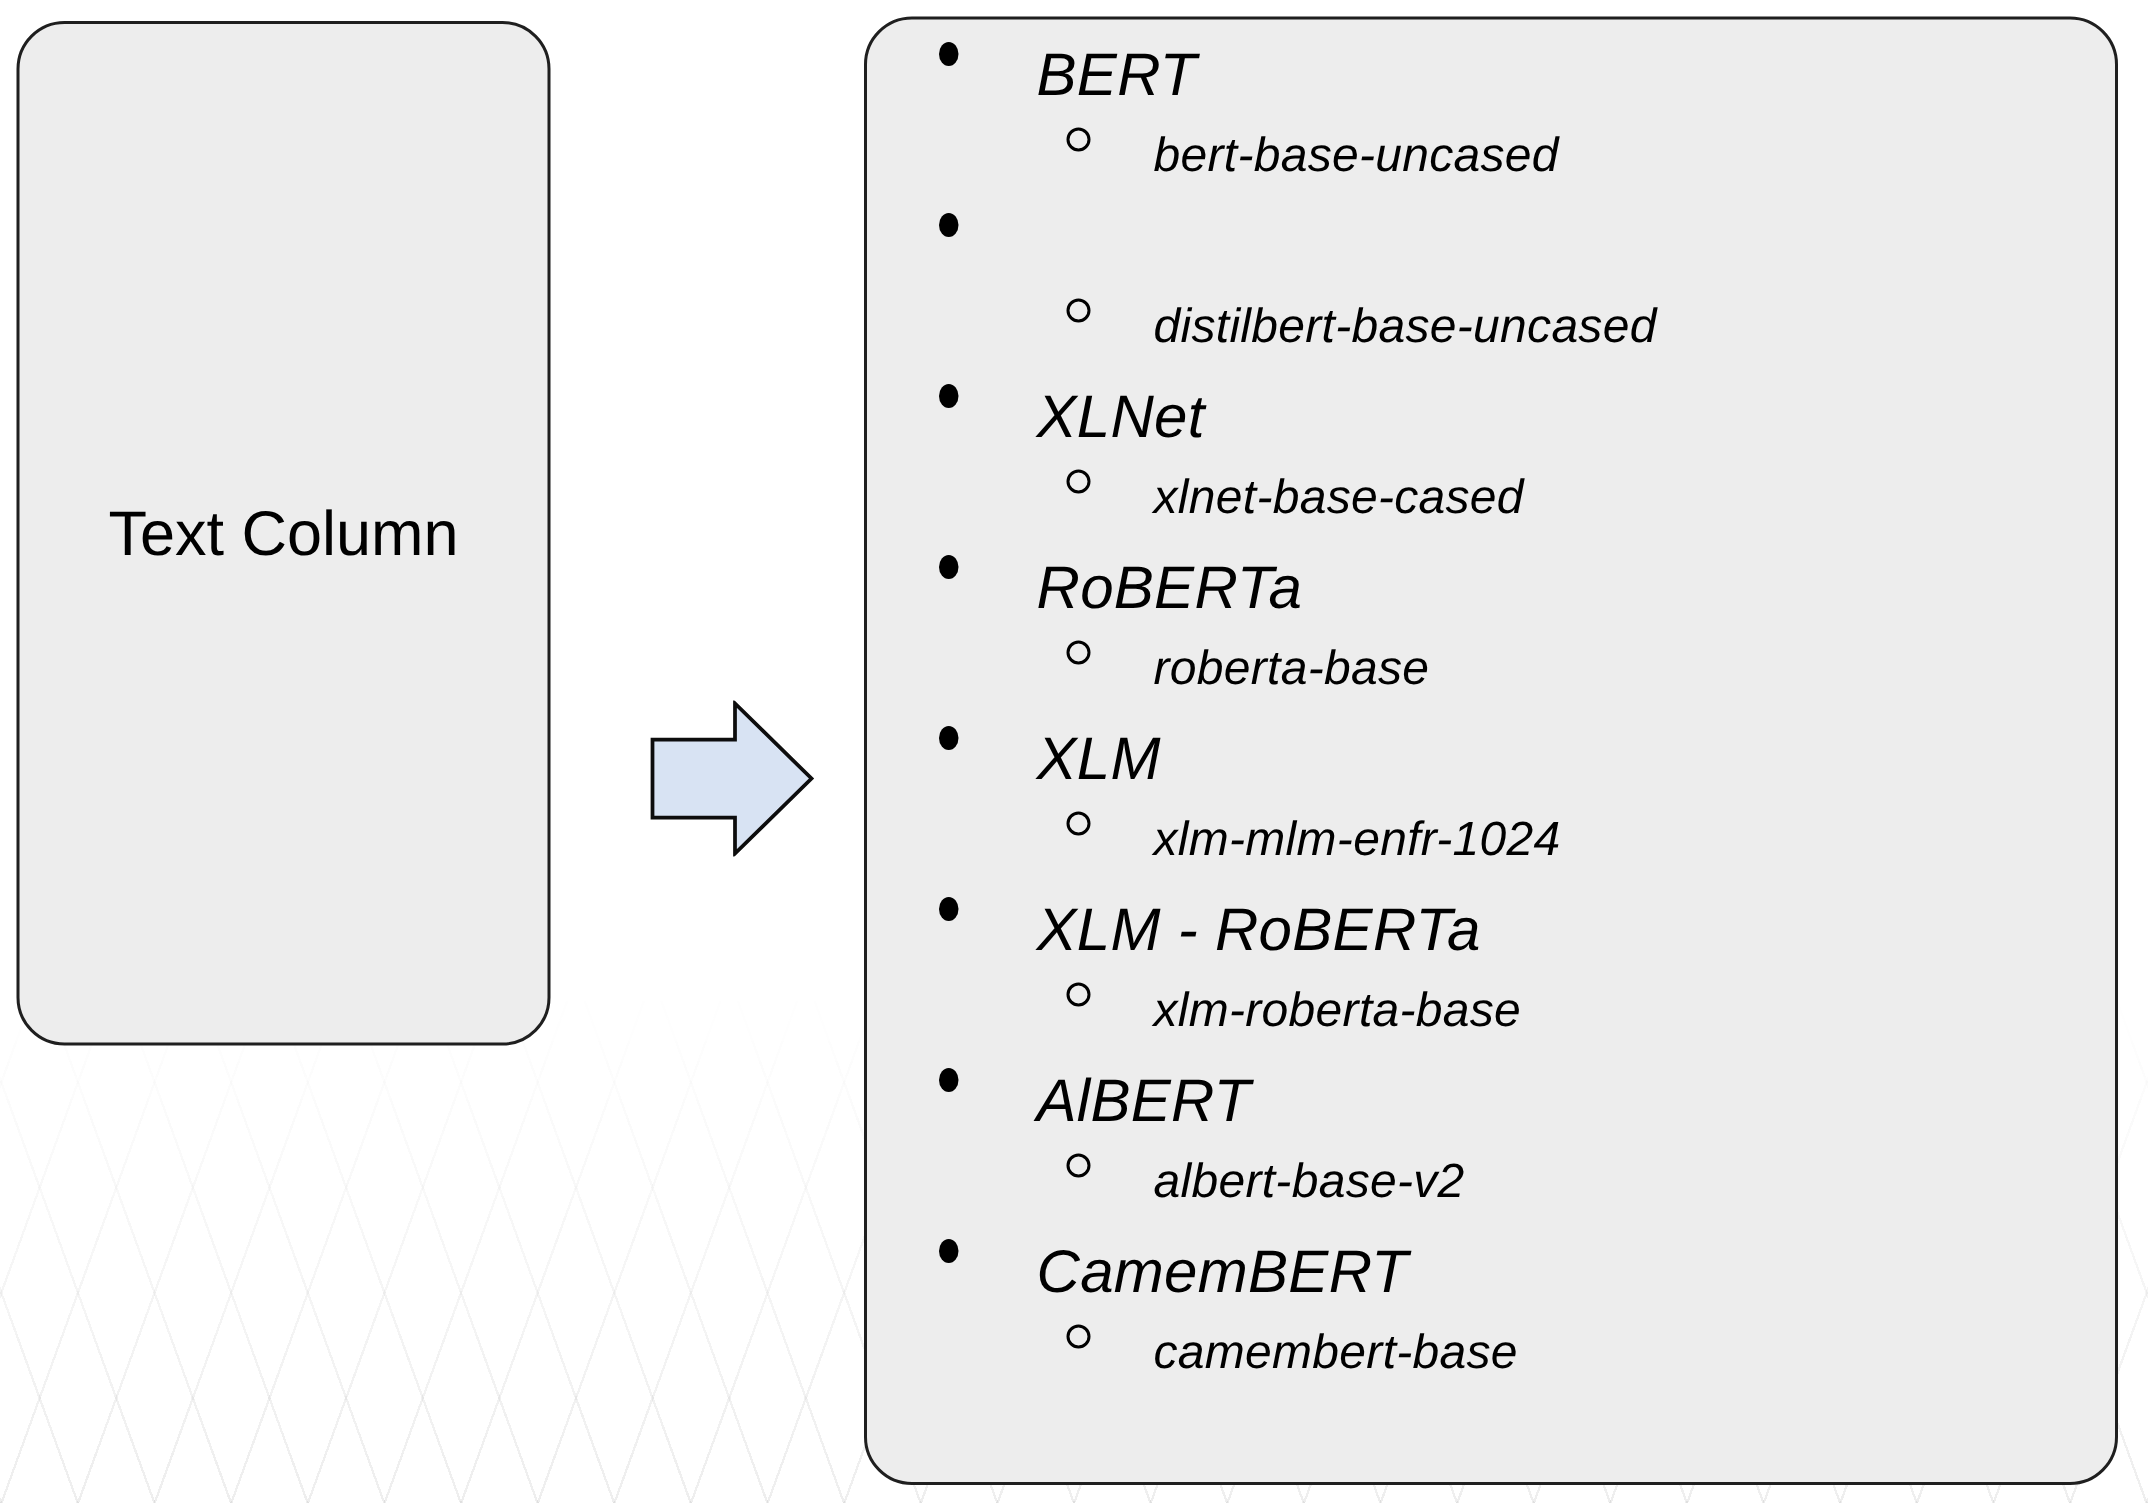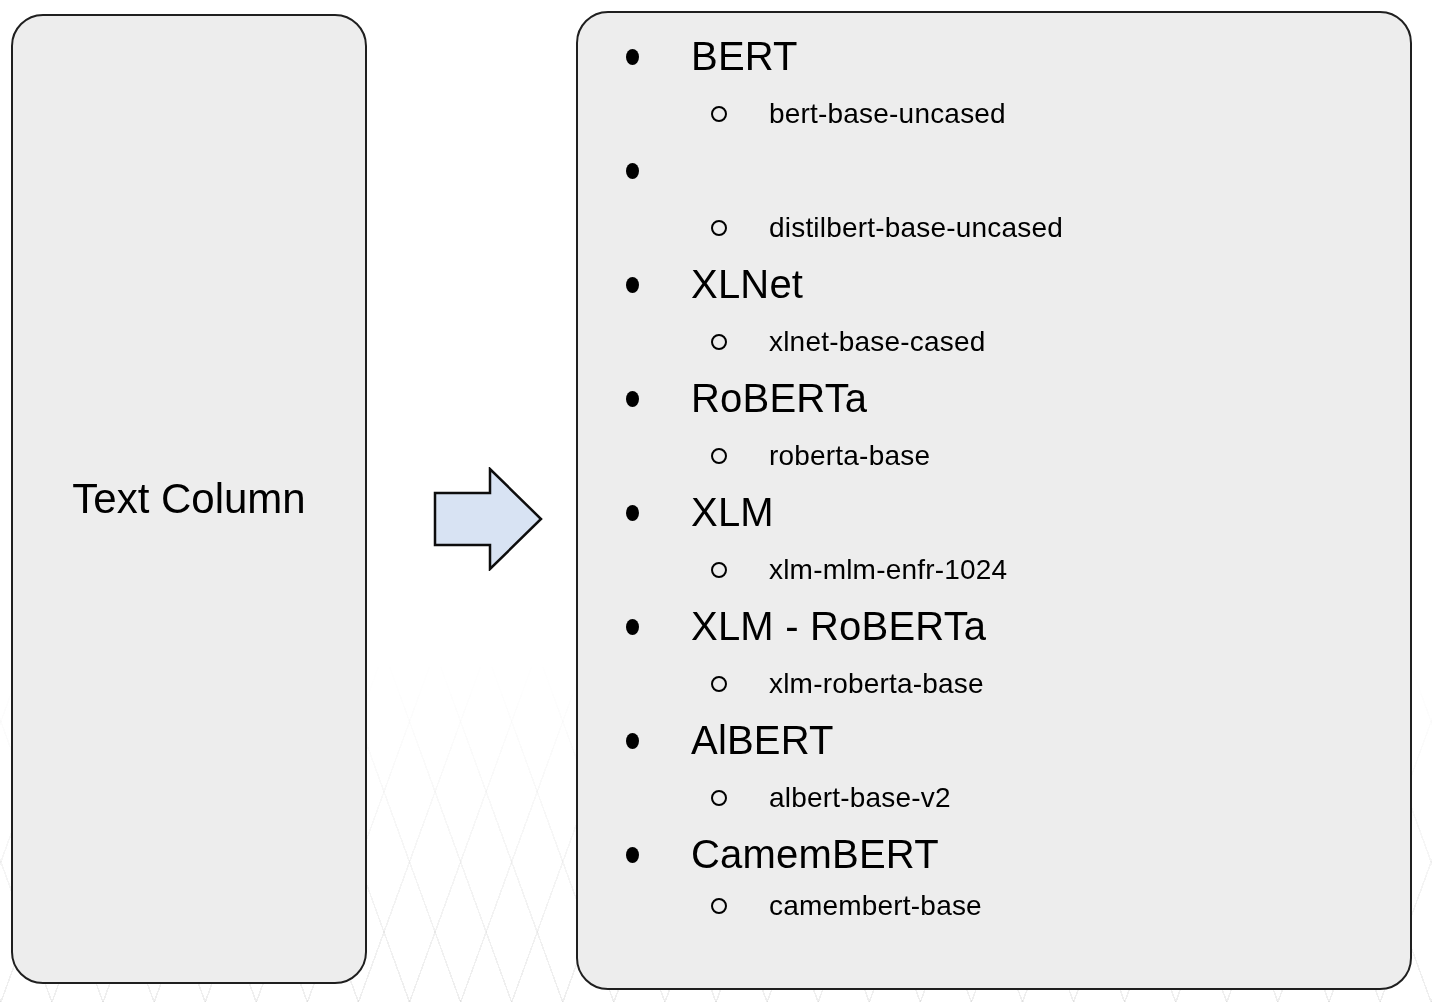--- a/index.html
+++ b/index.html
@@ -33,21 +33,21 @@
     box-sizing: border-box;
     background: var(--box-fill, #ededed);
     border: 2px solid var(--box-border, #1f1f1f);
     border-radius: 32px;
     z-index: 1;
   }
   .left-box {
     left: 11px;
     top: 14px;
     width: 356px;
-    height: 970px;
+    height: 683px;
     display: flex;
     align-items: center;
     justify-content: center;
   }
   .left-label {
     font-size: 42px;
     color: var(--text, #000);
     white-space: nowrap;
   }
   .arrow {
@@ -62,22 +62,22 @@
     width: 836px;
     height: 979px;
     padding-top: 15px;
   }
   .model-list {
     display: flex;
     flex-direction: column;
   }
   .row {
     display: flex;
-    align-items: center;
     height: 57px;
+    font-style: italic;
   }
   .row.tight { height: 45px; }
   .level1 { padding-left: 48px; }
   .level2 { padding-left: 133px; }
   .bullet { flex: none; box-sizing: border-box; }
   .level1 .bullet {
     width: 13px;
     height: 16px;
     border-radius: 50%;
     background: var(--text, #000);
@@ -90,21 +90,21 @@
     border: 2.5px solid var(--text, #000);
     background: transparent;
     margin-right: 42px;
   }
   .label {
     color: var(--text, #000);
     white-space: nowrap;
     letter-spacing: 0.2px;
   }
   .level1 .label { font-size: 40px; }
-  .level2 .label { font-size: 28px; }
+  .level2 .label { font-size: 32px; }
   .arrow polygon {
     fill: var(--arrow-fill, #d8e3f3);
     stroke: var(--arrow-border, #0d0d0d);
     stroke-width: 2.5;
     stroke-linejoin: miter;
   }
 </style>
 </head>
 <body>
 

